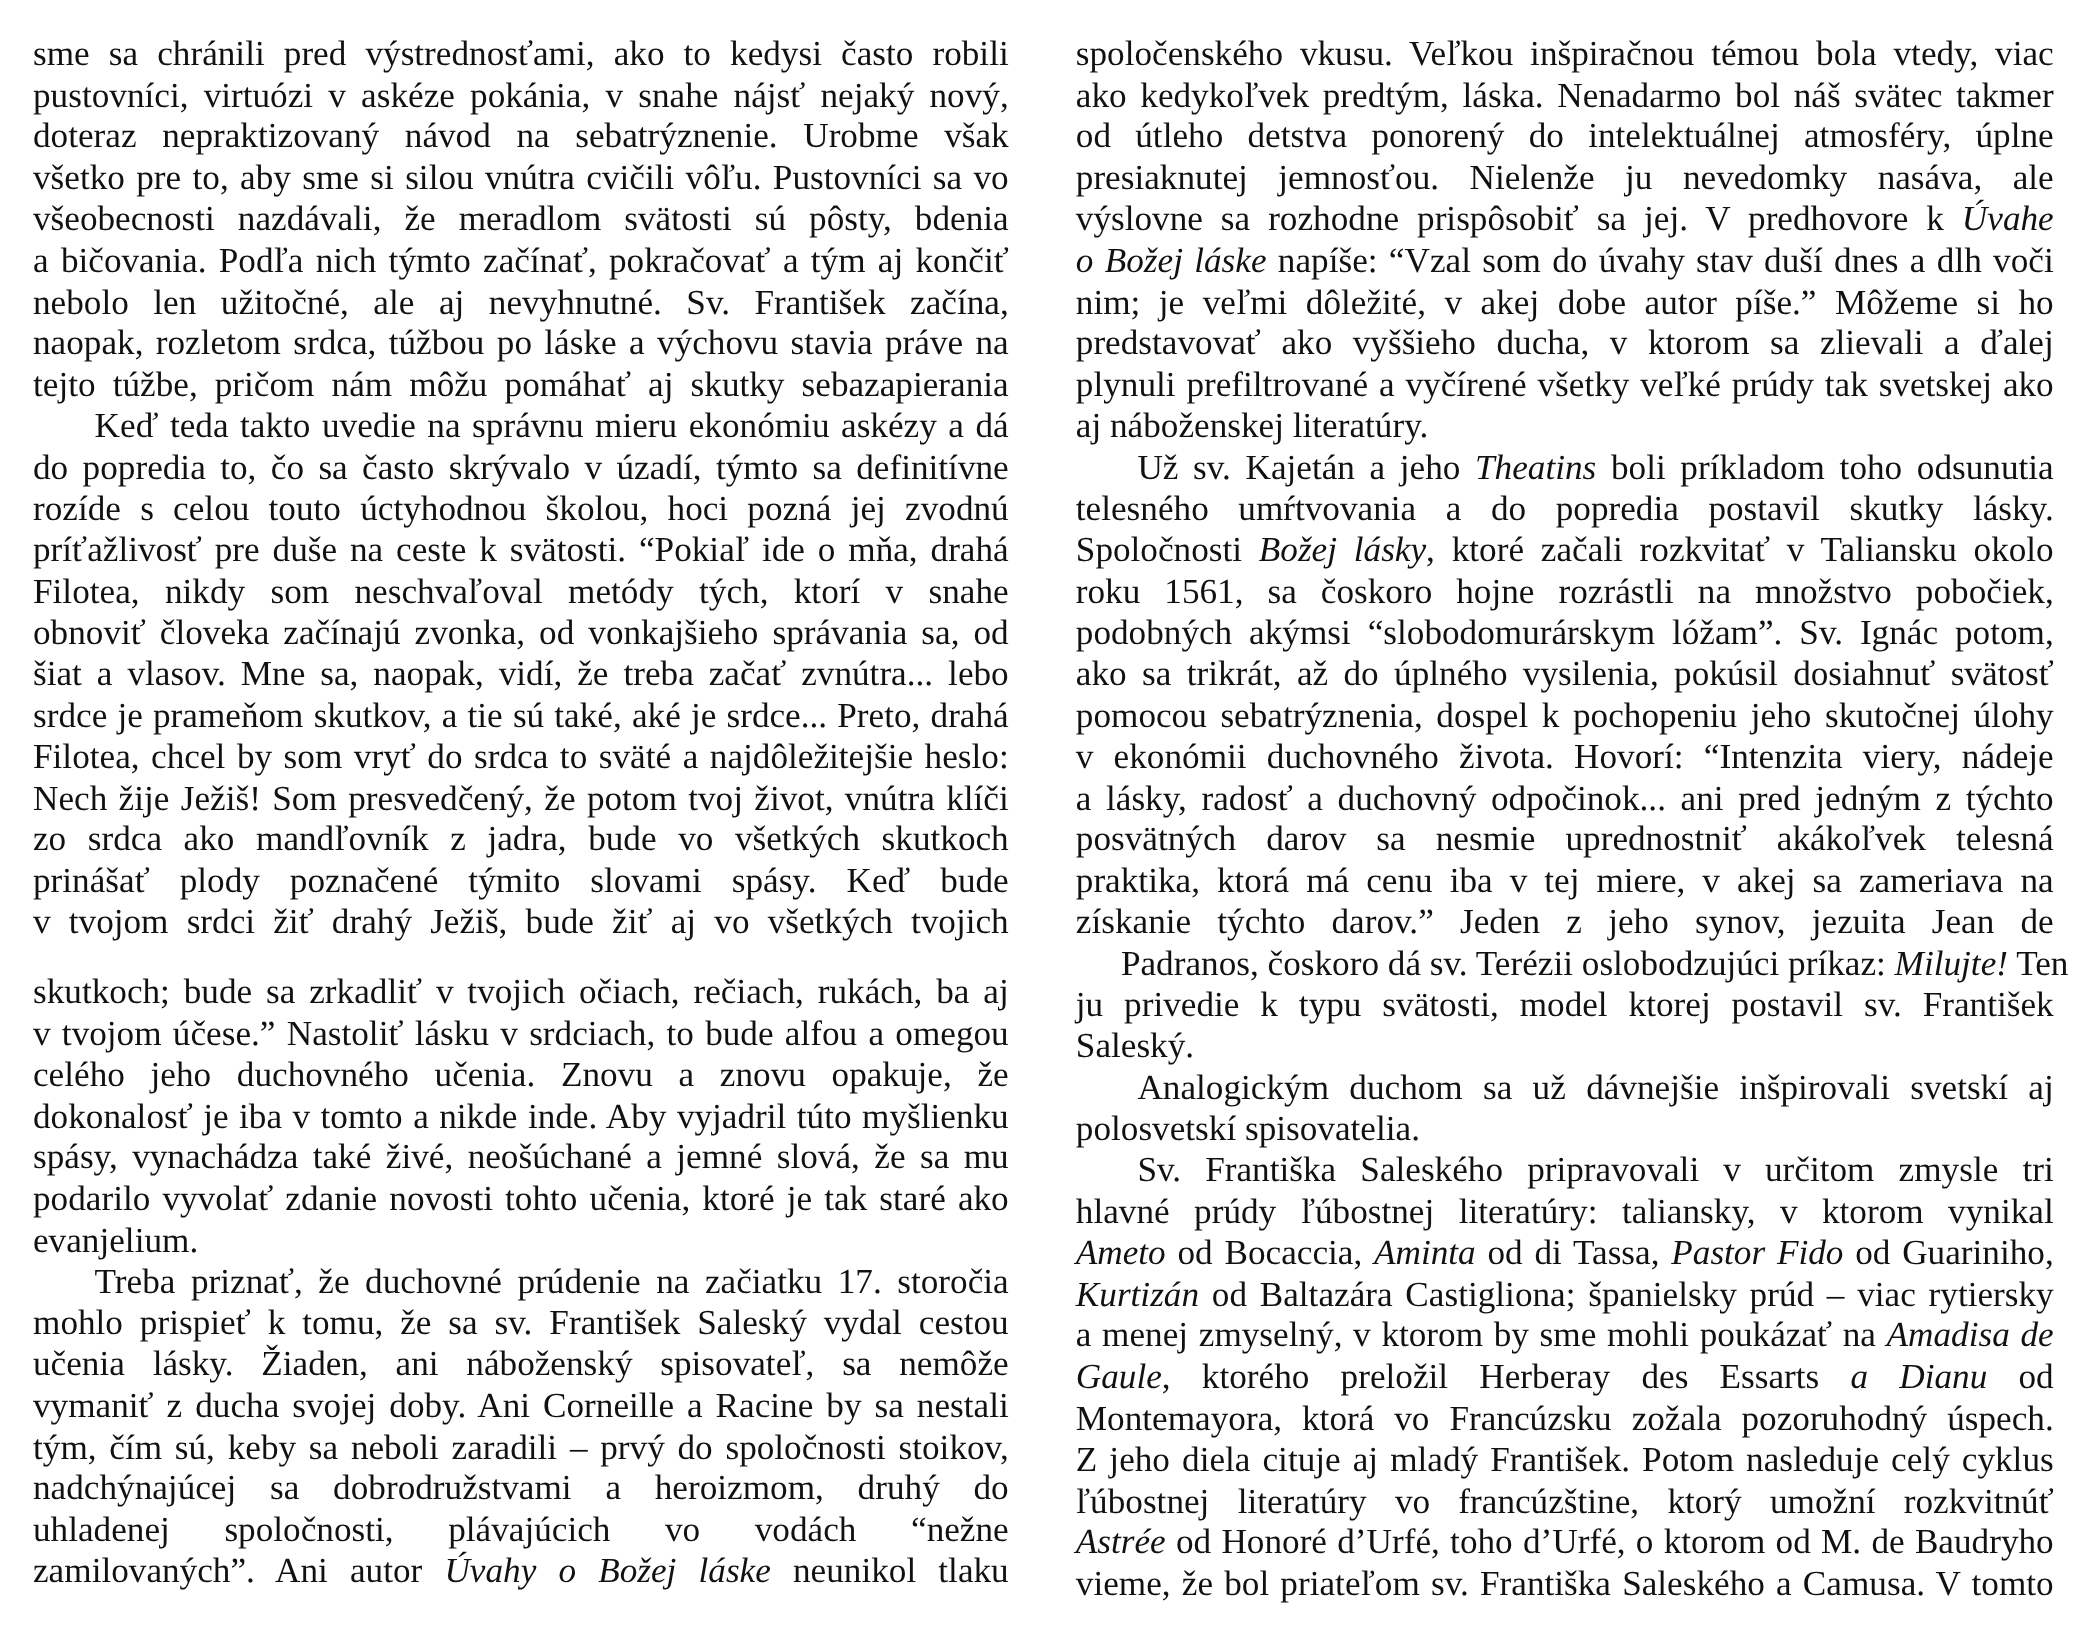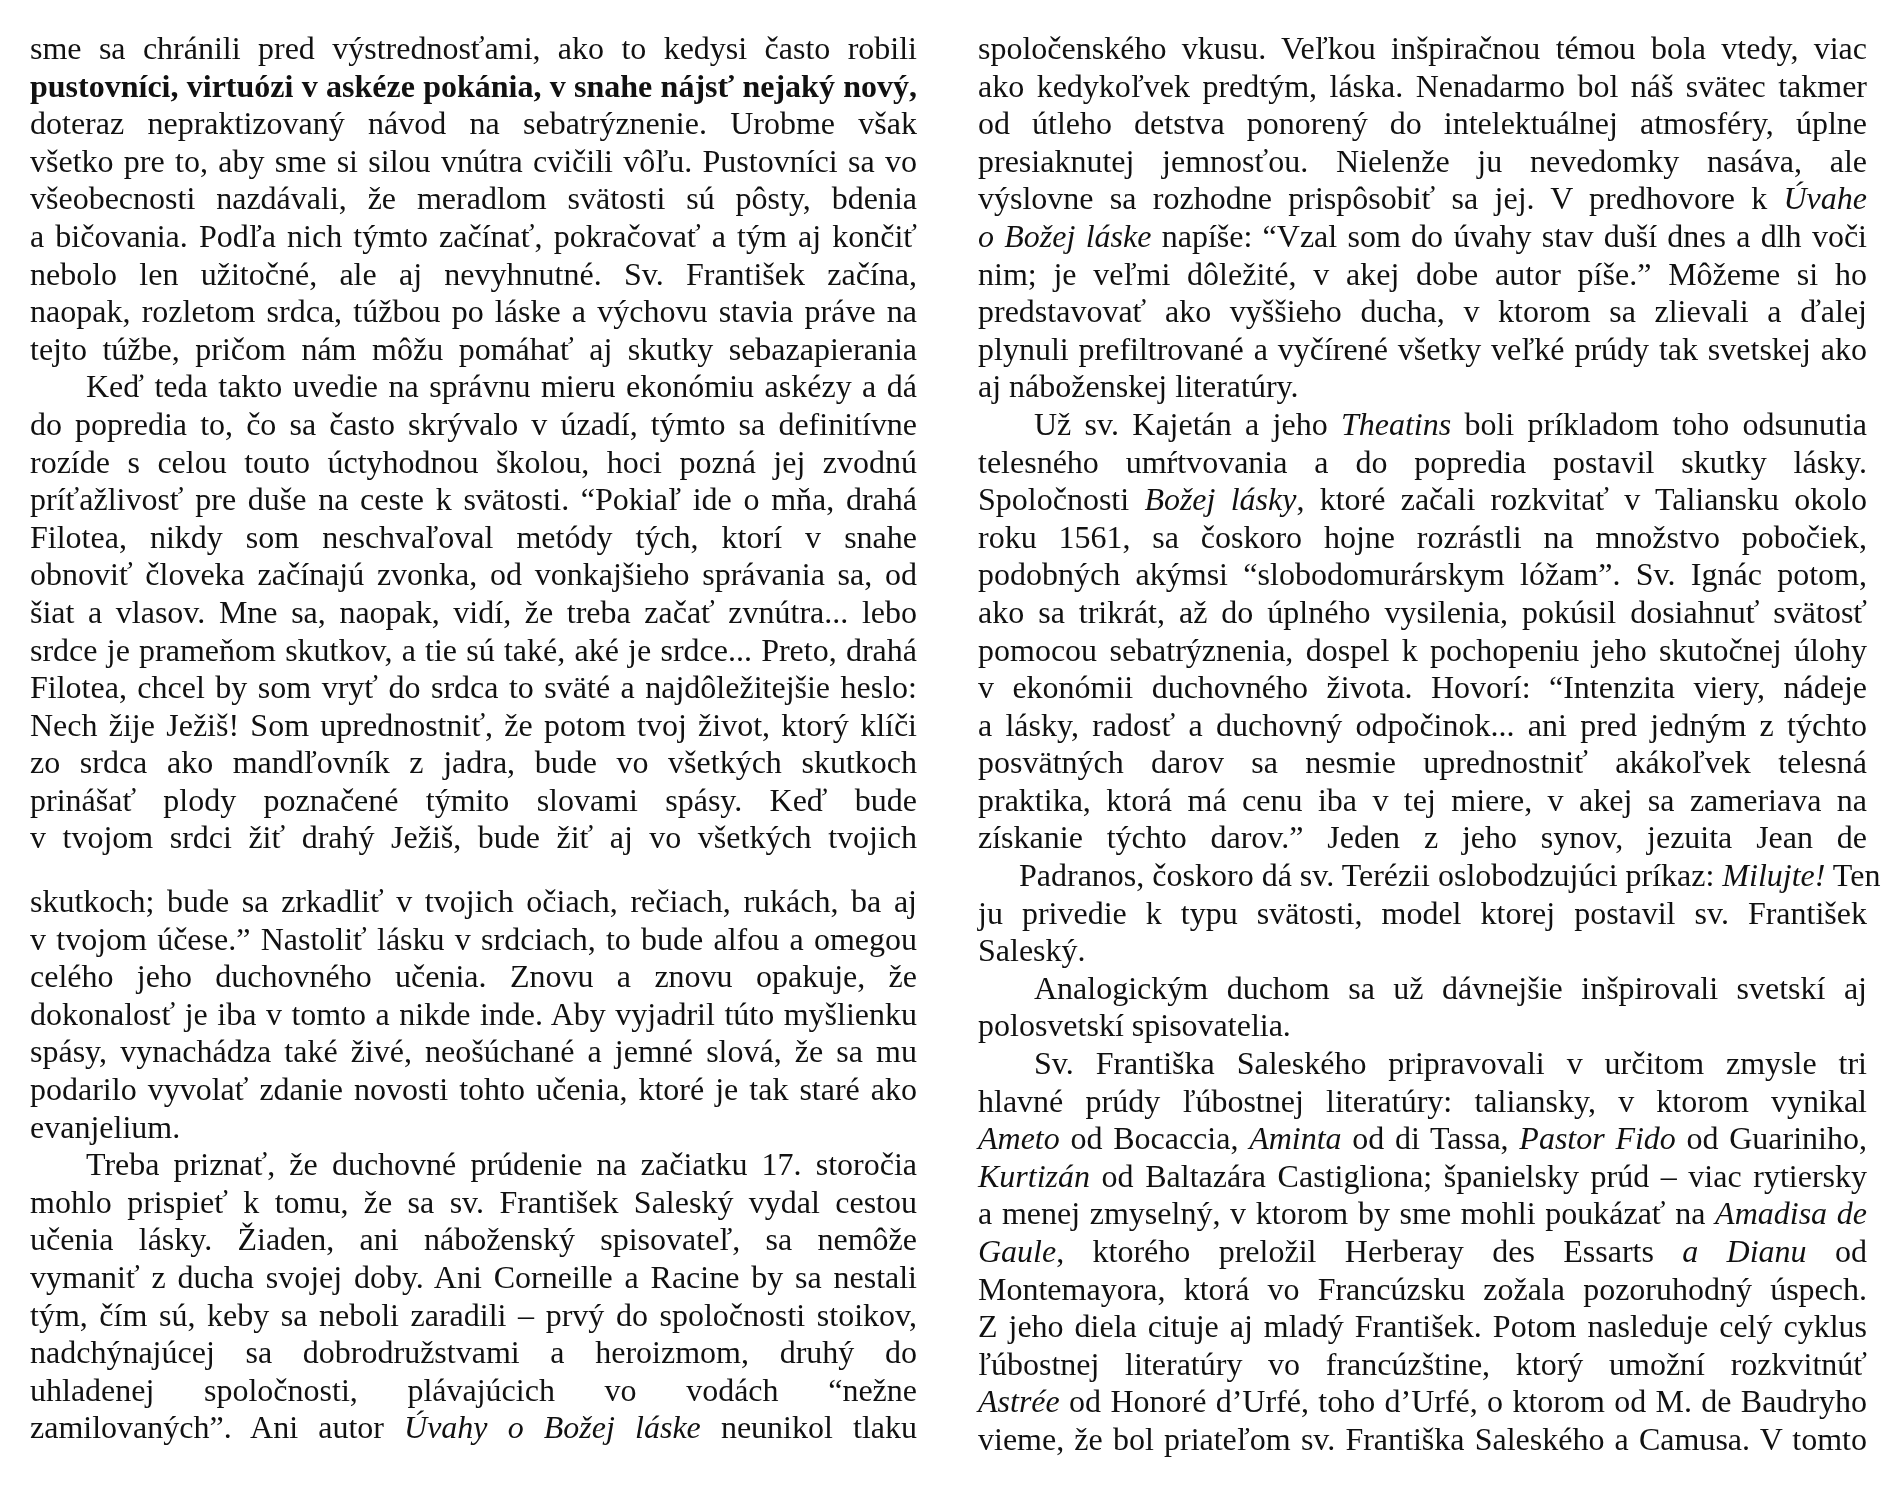--- a/index.html
+++ b/index.html
@@ -47,38 +47,38 @@
   .line i, .it {
     font-style: italic;
   }
 </style>
 </head>
 <body>
 
 <div class="page">
   <div class="column" id="col-left">
       <div class="line" style="white-space: nowrap; text-align: left;"><span>sme sa chránili pred výstrednosťami, ako to kedysi často robili</span></div>
-      <div class="line" style="white-space: nowrap; text-align: left; font-weight: bold;"><span>pustovníci, virtuózi v askéze pokánia, v snahe nájsť nejaký nový,</span></div>
+      <div class="line" style="white-space: nowrap; text-align: left;"><span>pustovníci, virtuózi v askéze pokánia, v snahe nájsť nejaký nový,</span></div>
       <div class="line" style="white-space: nowrap; text-align: left;"><span>doteraz nepraktizovaný návod na sebatrýznenie. Urobme však</span></div>
       <div class="line" style="white-space: nowrap; text-align: left;"><span>všetko pre to, aby sme si silou vnútra cvičili vôľu. Pustovníci sa vo</span></div>
       <div class="line" style="white-space: nowrap; text-align: left;"><span>všeobecnosti nazdávali, že meradlom svätosti sú pôsty, bdenia</span></div>
       <div class="line" style="white-space: nowrap; text-align: left;"><span>a bičovania. Podľa nich týmto začínať, pokračovať a tým aj končiť</span></div>
       <div class="line" style="white-space: nowrap; text-align: left;"><span>nebolo len užitočné, ale aj nevyhnutné. Sv. František začína,</span></div>
       <div class="line" style="white-space: nowrap; text-align: left;"><span>naopak, rozletom srdca, túžbou po láske a výchovu stavia práve na</span></div>
       <div class="line" style="white-space: nowrap; text-align: center;"><span>tejto túžbe, pričom nám môžu pomáhať aj skutky sebazapierania</span></div>
       <div class="line indent" style="white-space: nowrap; text-align: left;"><span>Keď teda takto uvedie na správnu mieru ekonómiu askézy a dá</span></div>
       <div class="line" style="white-space: nowrap; text-align: left;"><span>do popredia to, čo sa často skrývalo v úzadí, týmto sa definitívne</span></div>
       <div class="line" style="white-space: nowrap; text-align: left;"><span>rozíde s celou touto úctyhodnou školou, hoci pozná jej zvodnú</span></div>
       <div class="line" style="white-space: nowrap; text-align: left;"><span>príťažlivosť pre duše na ceste k svätosti. “Pokiaľ ide o mňa, drahá</span></div>
       <div class="line" style="white-space: nowrap; text-align: left;"><span>Filotea, nikdy som neschvaľoval metódy tých, ktorí v snahe</span></div>
       <div class="line" style="white-space: nowrap; text-align: left;"><span>obnoviť človeka začínajú zvonka, od vonkajšieho správania sa, od</span></div>
       <div class="line" style="white-space: nowrap; text-align: left;"><span>šiat a vlasov. Mne sa, naopak, vidí, že treba začať zvnútra... lebo</span></div>
       <div class="line" style="white-space: nowrap; text-align: left;"><span>srdce je prameňom skutkov, a tie sú také, aké je srdce... Preto, drahá</span></div>
       <div class="line" style="white-space: nowrap; text-align: left;"><span>Filotea, chcel by som vryť do srdca to sväté a najdôležitejšie heslo:</span></div>
-      <div class="line" style="white-space: nowrap; text-align: left;"><span>Nech žije Ježiš! Som uprednostniť, že potom tvoj život, ktorý klíči</span></div>
+      <div class="line" style="white-space: nowrap; text-align: left;"><span>Nech žije Ježiš! Som presvedčený, že potom tvoj život, vnútra klíči</span></div>
       <div class="line" style="white-space: nowrap; text-align: left;"><span>zo srdca ako mandľovník z jadra, bude vo všetkých skutkoch</span></div>
       <div class="line" style="white-space: nowrap; text-align: left;"><span>prinášať plody poznačené týmito slovami spásy. Keď bude</span></div>
       <div class="line" style="white-space: nowrap; text-align: left;"><span>v tvojom srdci žiť drahý Ježiš, bude žiť aj vo všetkých tvojich</span></div>
       <div class="line" style="white-space: nowrap; text-align: left; margin-top: 26px;"><span>skutkoch; bude sa zrkadliť v tvojich očiach, rečiach, rukách, ba aj</span></div>
       <div class="line" style="white-space: nowrap; text-align: left;"><span>v tvojom účese.” Nastoliť lásku v srdciach, to bude alfou a omegou</span></div>
       <div class="line" style="white-space: nowrap; text-align: left;"><span>celého jeho duchovného učenia. Znovu a znovu opakuje, že</span></div>
       <div class="line" style="white-space: nowrap; text-align: left;"><span>dokonalosť je iba v tomto a nikde inde. Aby vyjadril túto myšlienku</span></div>
       <div class="line" style="white-space: nowrap; text-align: left;"><span>spásy, vynachádza také živé, neošúchané a jemné slová, že sa mu</span></div>
       <div class="line" style="white-space: nowrap; text-align: left;"><span>podarilo vyvolať zdanie novosti tohto učenia, ktoré je tak staré ako</span></div>
       <div class="line last"><span>evanjelium.</span></div>

